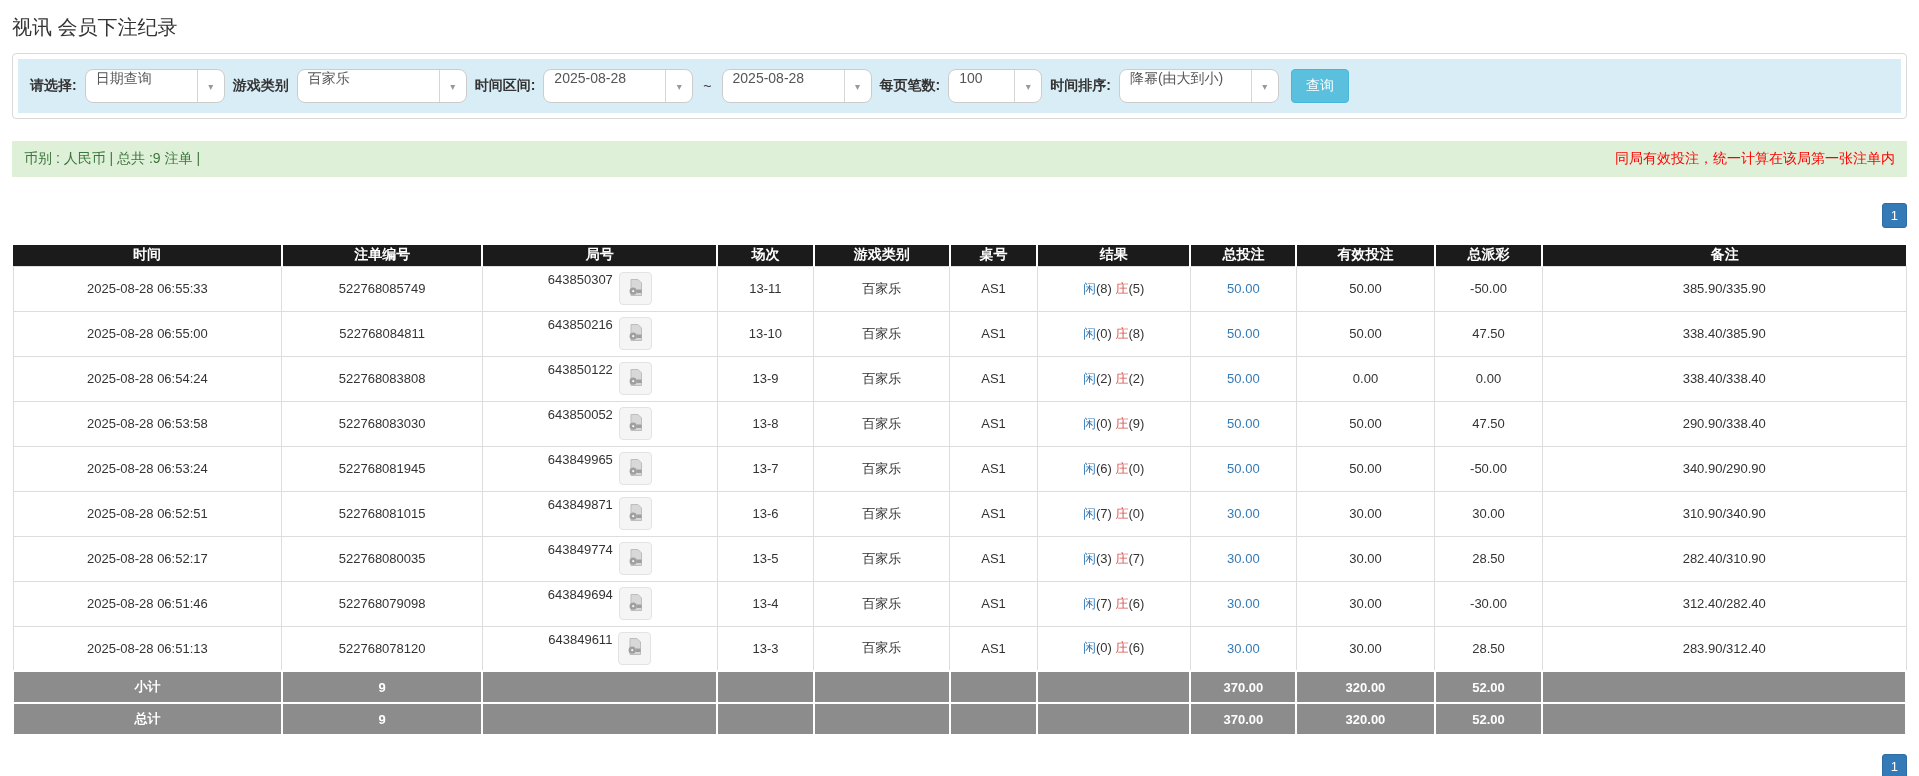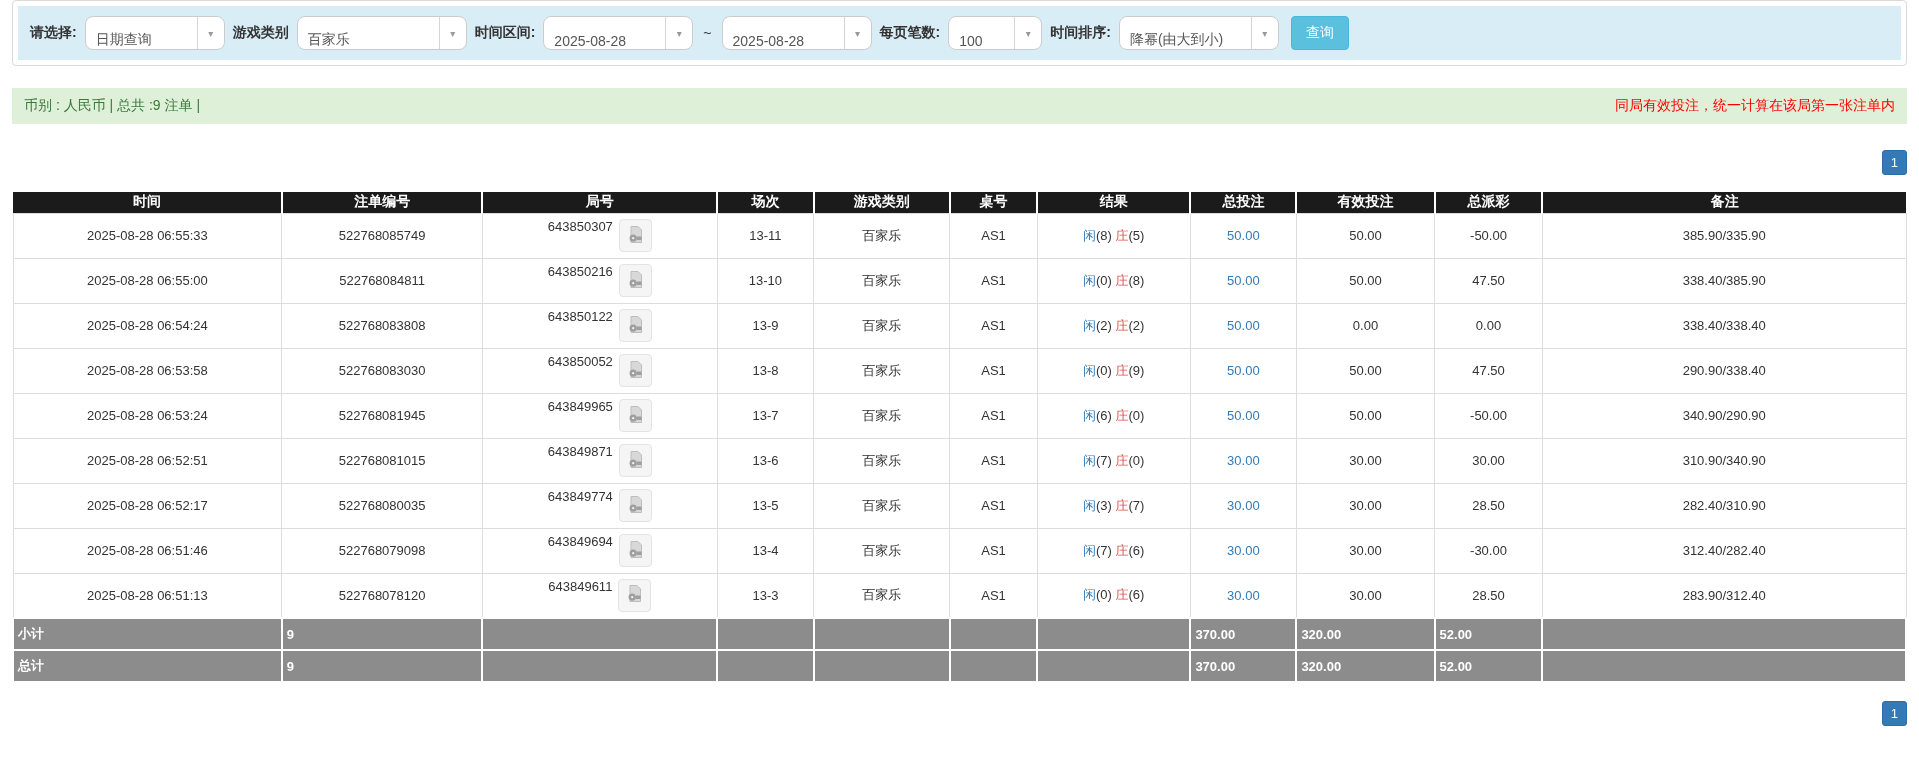--- a/index.html
+++ b/index.html
@@ -22,21 +22,21 @@
     background: #fff; padding: 5px; margin-bottom: 22px;
   }
   .filter-bar {
     background: var(--panel-blue, #d9edf7);
     display: flex; align-items: center; gap: 8px;
     padding: 10px 12px; font-size: 14px;
   }
   .flt-label { font-weight: bold; color: #333; white-space: nowrap; }
   .sel {
     background: #fff; border: 1px solid #ccc; border-radius: 8px;
-    height: 34px; display: flex; align-items: flex-end;
+    height: 34px; display: flex; align-items: flex-start;
     justify-content: space-between; color: #555; cursor: pointer;
   }
   .sel .txt { padding: 0 10px; white-space: nowrap; overflow: hidden; }
   .sel .car {
     width: 27px; align-self: stretch; flex: 0 0 27px;
     display: flex; align-items: center; justify-content: center;
     border-left: 1px solid #d5d5d5; color: #999; font-size: 10px;
   }
   .w140 { width: 140px; } .w170 { width: 170px; } .w150 { width: 150px; }
   .w115 { width: 94px; } .w145 { width: 160px; }
@@ -91,30 +91,31 @@
     padding: 0;
   }
   .link-blue { color: var(--accent-blue, #337ab7); cursor: pointer; }
   .neg-red { color: var(--notice-red, #ff0000); }
   .res-p { color: var(--player-blue, #337ab7); }
   .res-b { color: var(--banker-red, #d9534f); }
   .res-n { color: #333; }
 
   table.records tbody.sums td {
     background: var(--footer-gray, #8c8c8c); color: #fff; font-weight: bold;
-    height: 32px; border: 2px solid #fff; padding: 0 4px;
+    text-align: center; height: 32px; border: 2px solid #fff; padding: 0 4px;
     font-size: 13px;
     margin-top: 41px;
   }
 </style>
 </head>
 <body>
 
 <div class="page">
 
+  <div class="page-title">视讯 会员下注纪录</div>
 
   <div class="filter-panel">
     <div class="filter-bar">
 
       <span class="flt-label">请选择:</span>
       <div class="sel w140">
         <span class="txt">日期查询</span>
         <span class="car">▾</span>
       </div>
 

